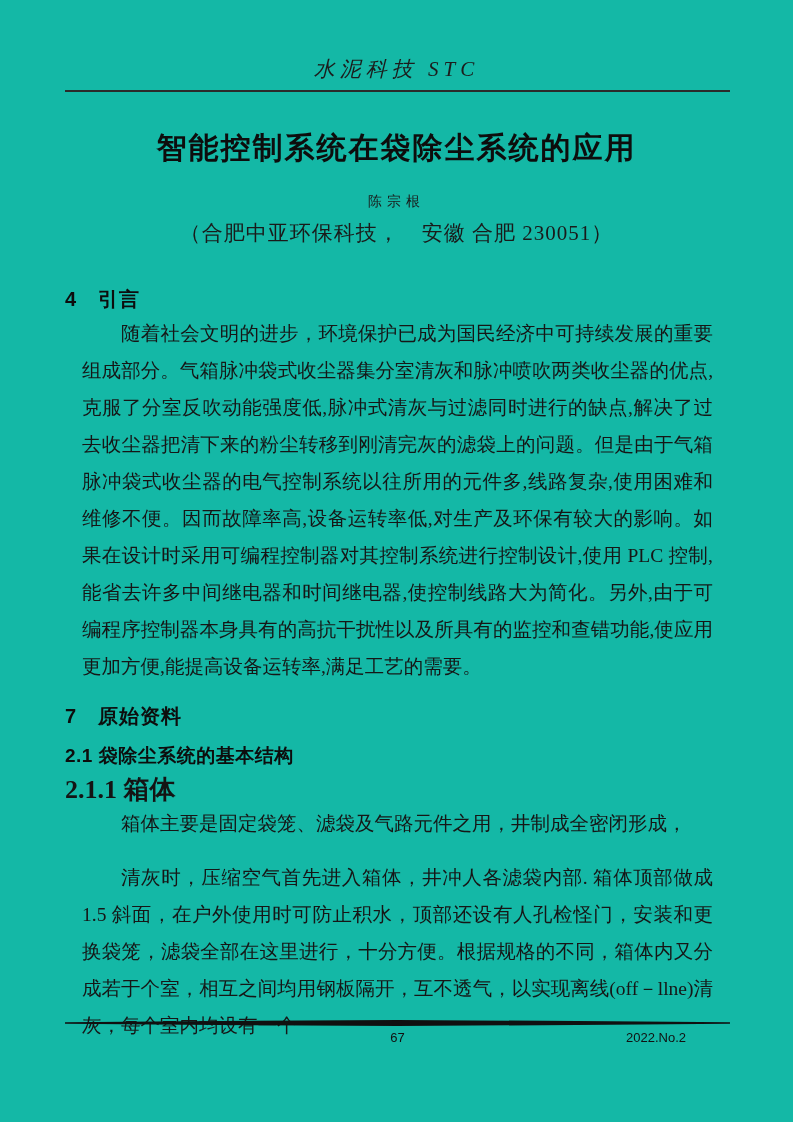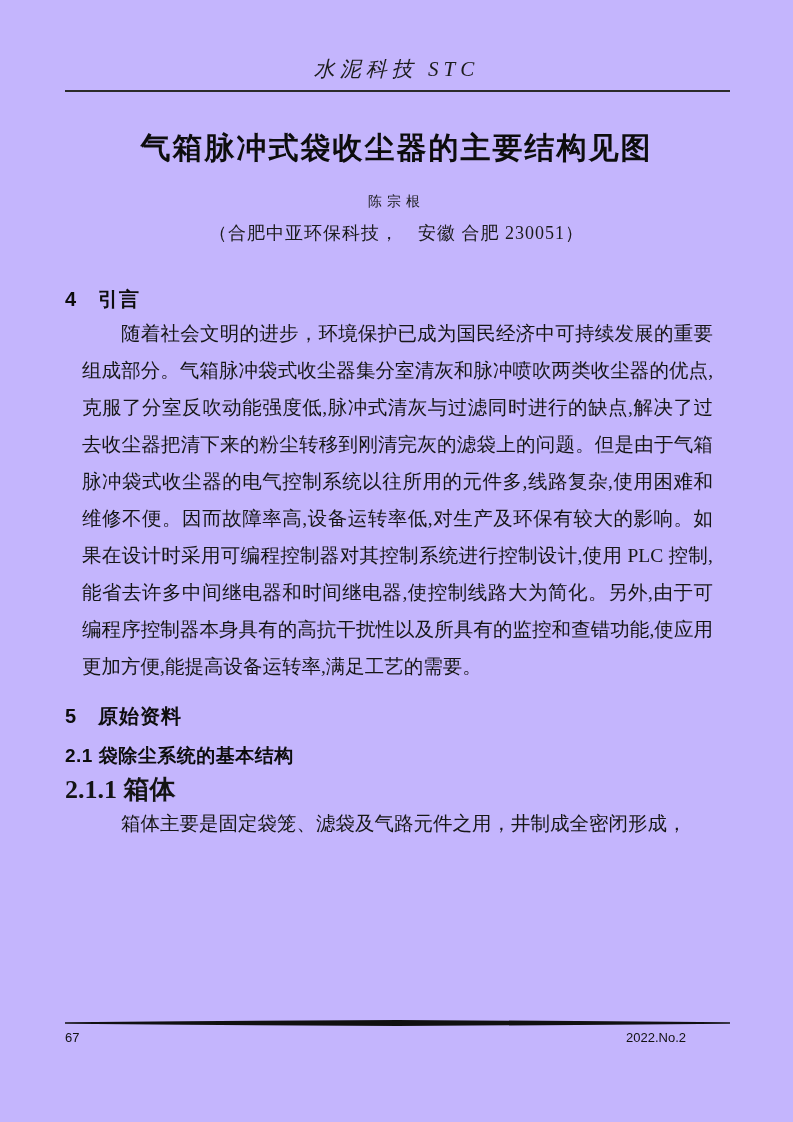--- a/index.html
+++ b/index.html
@@ -11,21 +11,21 @@
     position: relative;
     width: 793px;
     height: 1122px;
     overflow: hidden;
     font-family: "Liberation Serif", serif;
     color: #141414;
   }
   .page {
     position: absolute;
     inset: 0;
-    background: #c4b5fd;
+    background: #14b8a6;
   }
   
   .masthead {
     margin-top: 56px;
     text-align: center;
     font-size: 21px;
     line-height: 26px;
     letter-spacing: 5px;
     font-style: italic;
     font-family: "Liberation Serif", serif;
@@ -52,21 +52,21 @@
     margin-top: 22px;
     text-align: center;
     font-size: 14px;
     line-height: 24px;
     letter-spacing: 5px;
     color: #1a1a1a;
   }
   .affiliation {
     margin-top: 5px;
     text-align: center;
-    font-size: 18px;
+    font-size: 21px;
     line-height: 28px;
     letter-spacing: 1px;
     color: #1a1a1a;
   }
   
   .content {
     margin: 0 63px 0 65px;
   }
   .h-major {
     margin: 0;
@@ -117,61 +117,63 @@
     top: 1020px;
   }
   .footer-rule {
     height: 6px;
     background: #101010;
     clip-path: polygon(0% 36%, 18% 20%, 50% 0%, 82% 20%, 100% 36%, 100% 64%, 82% 80%, 50% 100%, 18% 80%, 0% 64%);
   }
   .footer-row {
     position: relative;
     margin-top: 3px;
+    text-align: center;
     font-family: "Liberation Sans", sans-serif;
     font-size: 13px;
     line-height: 17px;
     color: #111;
   }
   .footer-issue {
     position: absolute;
     right: 44px;
     top: 0;
   }
 </style>
 </head>
 <body>
 
 <div class="page">
 
   <div class="masthead">水泥科技 STC</div>
 
   <hr class="header-rule">
 
-  <div class="title">气箱脉冲式袋收尘器的主要结构见图</div>
+  <div class="title">智能控制系统在袋除尘系统的应用</div>
 
   <div class="author">陈宗根</div>
 
   <div class="affiliation">（合肥中亚环保科技，　安徽 合肥 230051）</div>
 
   <div class="content">
 
     <h2 class="h-major">4　引言</h2>
 
     <p class="para">随着社会文明的进步，环境保护已成为国民经济中可持续发展的重要组成部分。气箱脉冲袋式收尘器集分室清灰和脉冲喷吹两类收尘器的优点,克服了分室反吹动能强度低,脉冲式清灰与过滤同时进行的缺点,解决了过去收尘器把清下来的粉尘转移到刚清完灰的滤袋上的问题。但是由于气箱脉冲袋式收尘器的电气控制系统以往所用的元件多,线路复杂,使用困难和维修不便。因而故障率高,设备运转率低,对生产及环保有较大的影响。如果在设计时采用可编程控制器对其控制系统进行控制设计,使用 PLC 控制,能省去许多中间继电器和时间继电器,使控制线路大为简化。另外,由于可编程序控制器本身具有的高抗干扰性以及所具有的监控和查错功能,使应用更加方便,能提高设备运转率,满足工艺的需要。</p>
 
-    <h2 class="h-major second">5　原始资料</h2>
+    <h2 class="h-major second">7　原始资料</h2>
 
     <h3 class="h-minor">2.1 袋除尘系统的基本结构</h3>
 
 
     <h4 class="h-sub">2.1.1 箱体</h4>
 
     <p class="para">箱体主要是固定袋笼、滤袋及气路元件之用，井制成全密闭形成，</p>
 
+    <p class="para">清灰时，压缩空气首先进入箱体，井冲人各滤袋内部. 箱体顶部做成 1.5 斜面，在户外使用时可防止积水，顶部还设有人孔检怪门，安装和更换袋笼，滤袋全部在这里进行，十分方便。根据规格的不同，箱体内又分成若于个室，相互之间均用钢板隔开，互不透气，以实现离线(off－llne)清灰，每个室内均设有一个</p>
 
   </div>
 
   <div class="footer">
     <div class="footer-rule"></div>
     <div class="footer-row">
       <span>67</span>
       <span class="footer-issue">2022.No.2</span>
     </div>
   </div>

